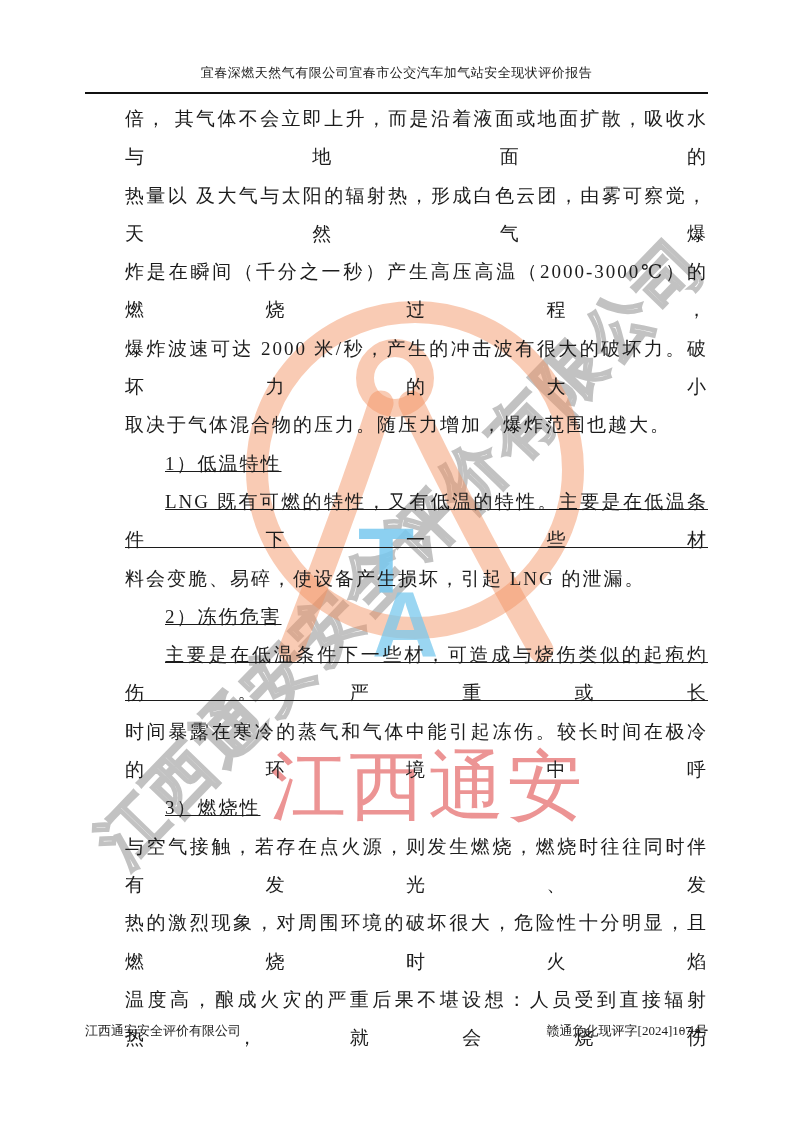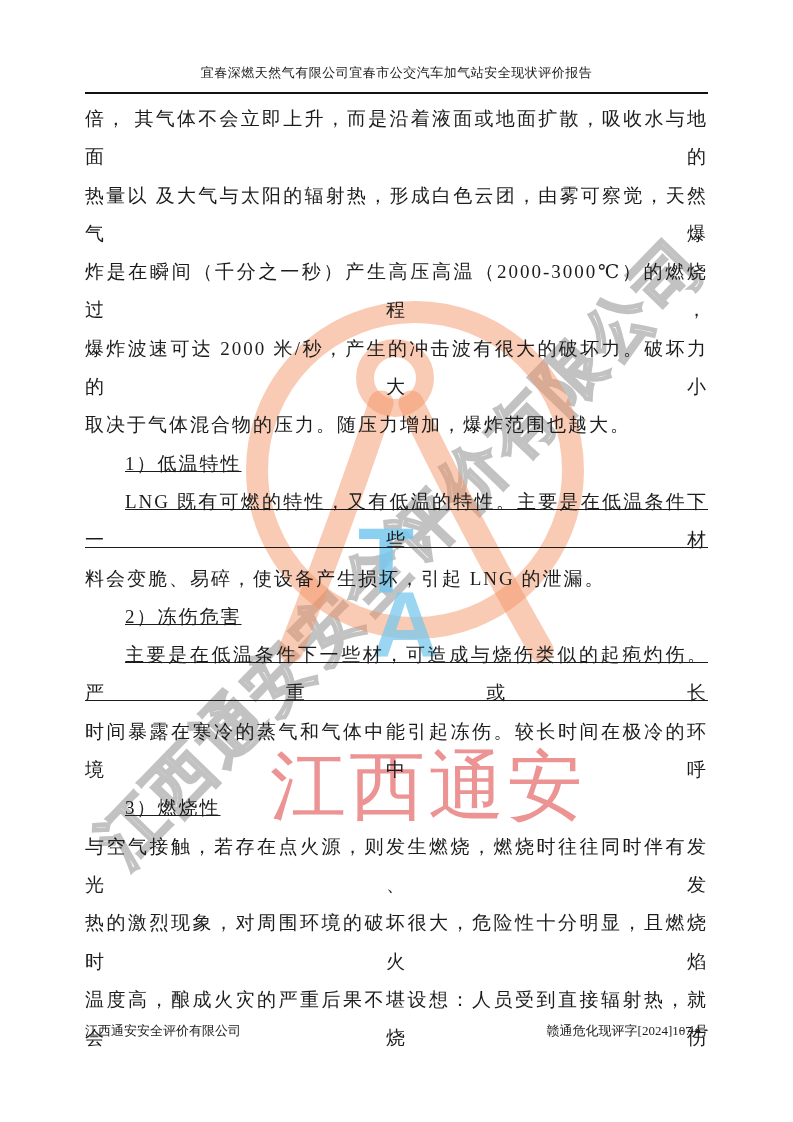--- a/index.html
+++ b/index.html
@@ -45,21 +45,21 @@
     font-weight:bold;color:rgba(120,200,238,0.85);line-height:1;
   }
   .wm-blue-t{left:358px;top:515px;font-size:92px;}
   .wm-blue-a{left:372px;top:578px;font-size:92px;color:rgba(120,200,238,0.75);}
 
   
   .body-text{
     position:absolute;left:85px;top:100px;width:623px;z-index:2;
     font-size:19px;line-height:38.3px;letter-spacing:2px;
   }
-  .line{white-space:nowrap;}
+  .line{white-space:nowrap;margin-left:40px;}
   .line.full{white-space:normal;text-align:justify;text-align-last:justify;}
   .line.indent{padding-left:40px;text-decoration:underline;}
   .line.full.indent{padding-left:0;text-indent:40px;}
 
   
   .footer{
     position:absolute;left:85px;top:1022px;width:623px;z-index:4;
     font-size:13px;display:flex;justify-content:space-between;align-items:baseline;
   }
   .footer .center{position:absolute;left:0;right:0;text-align:right;}

